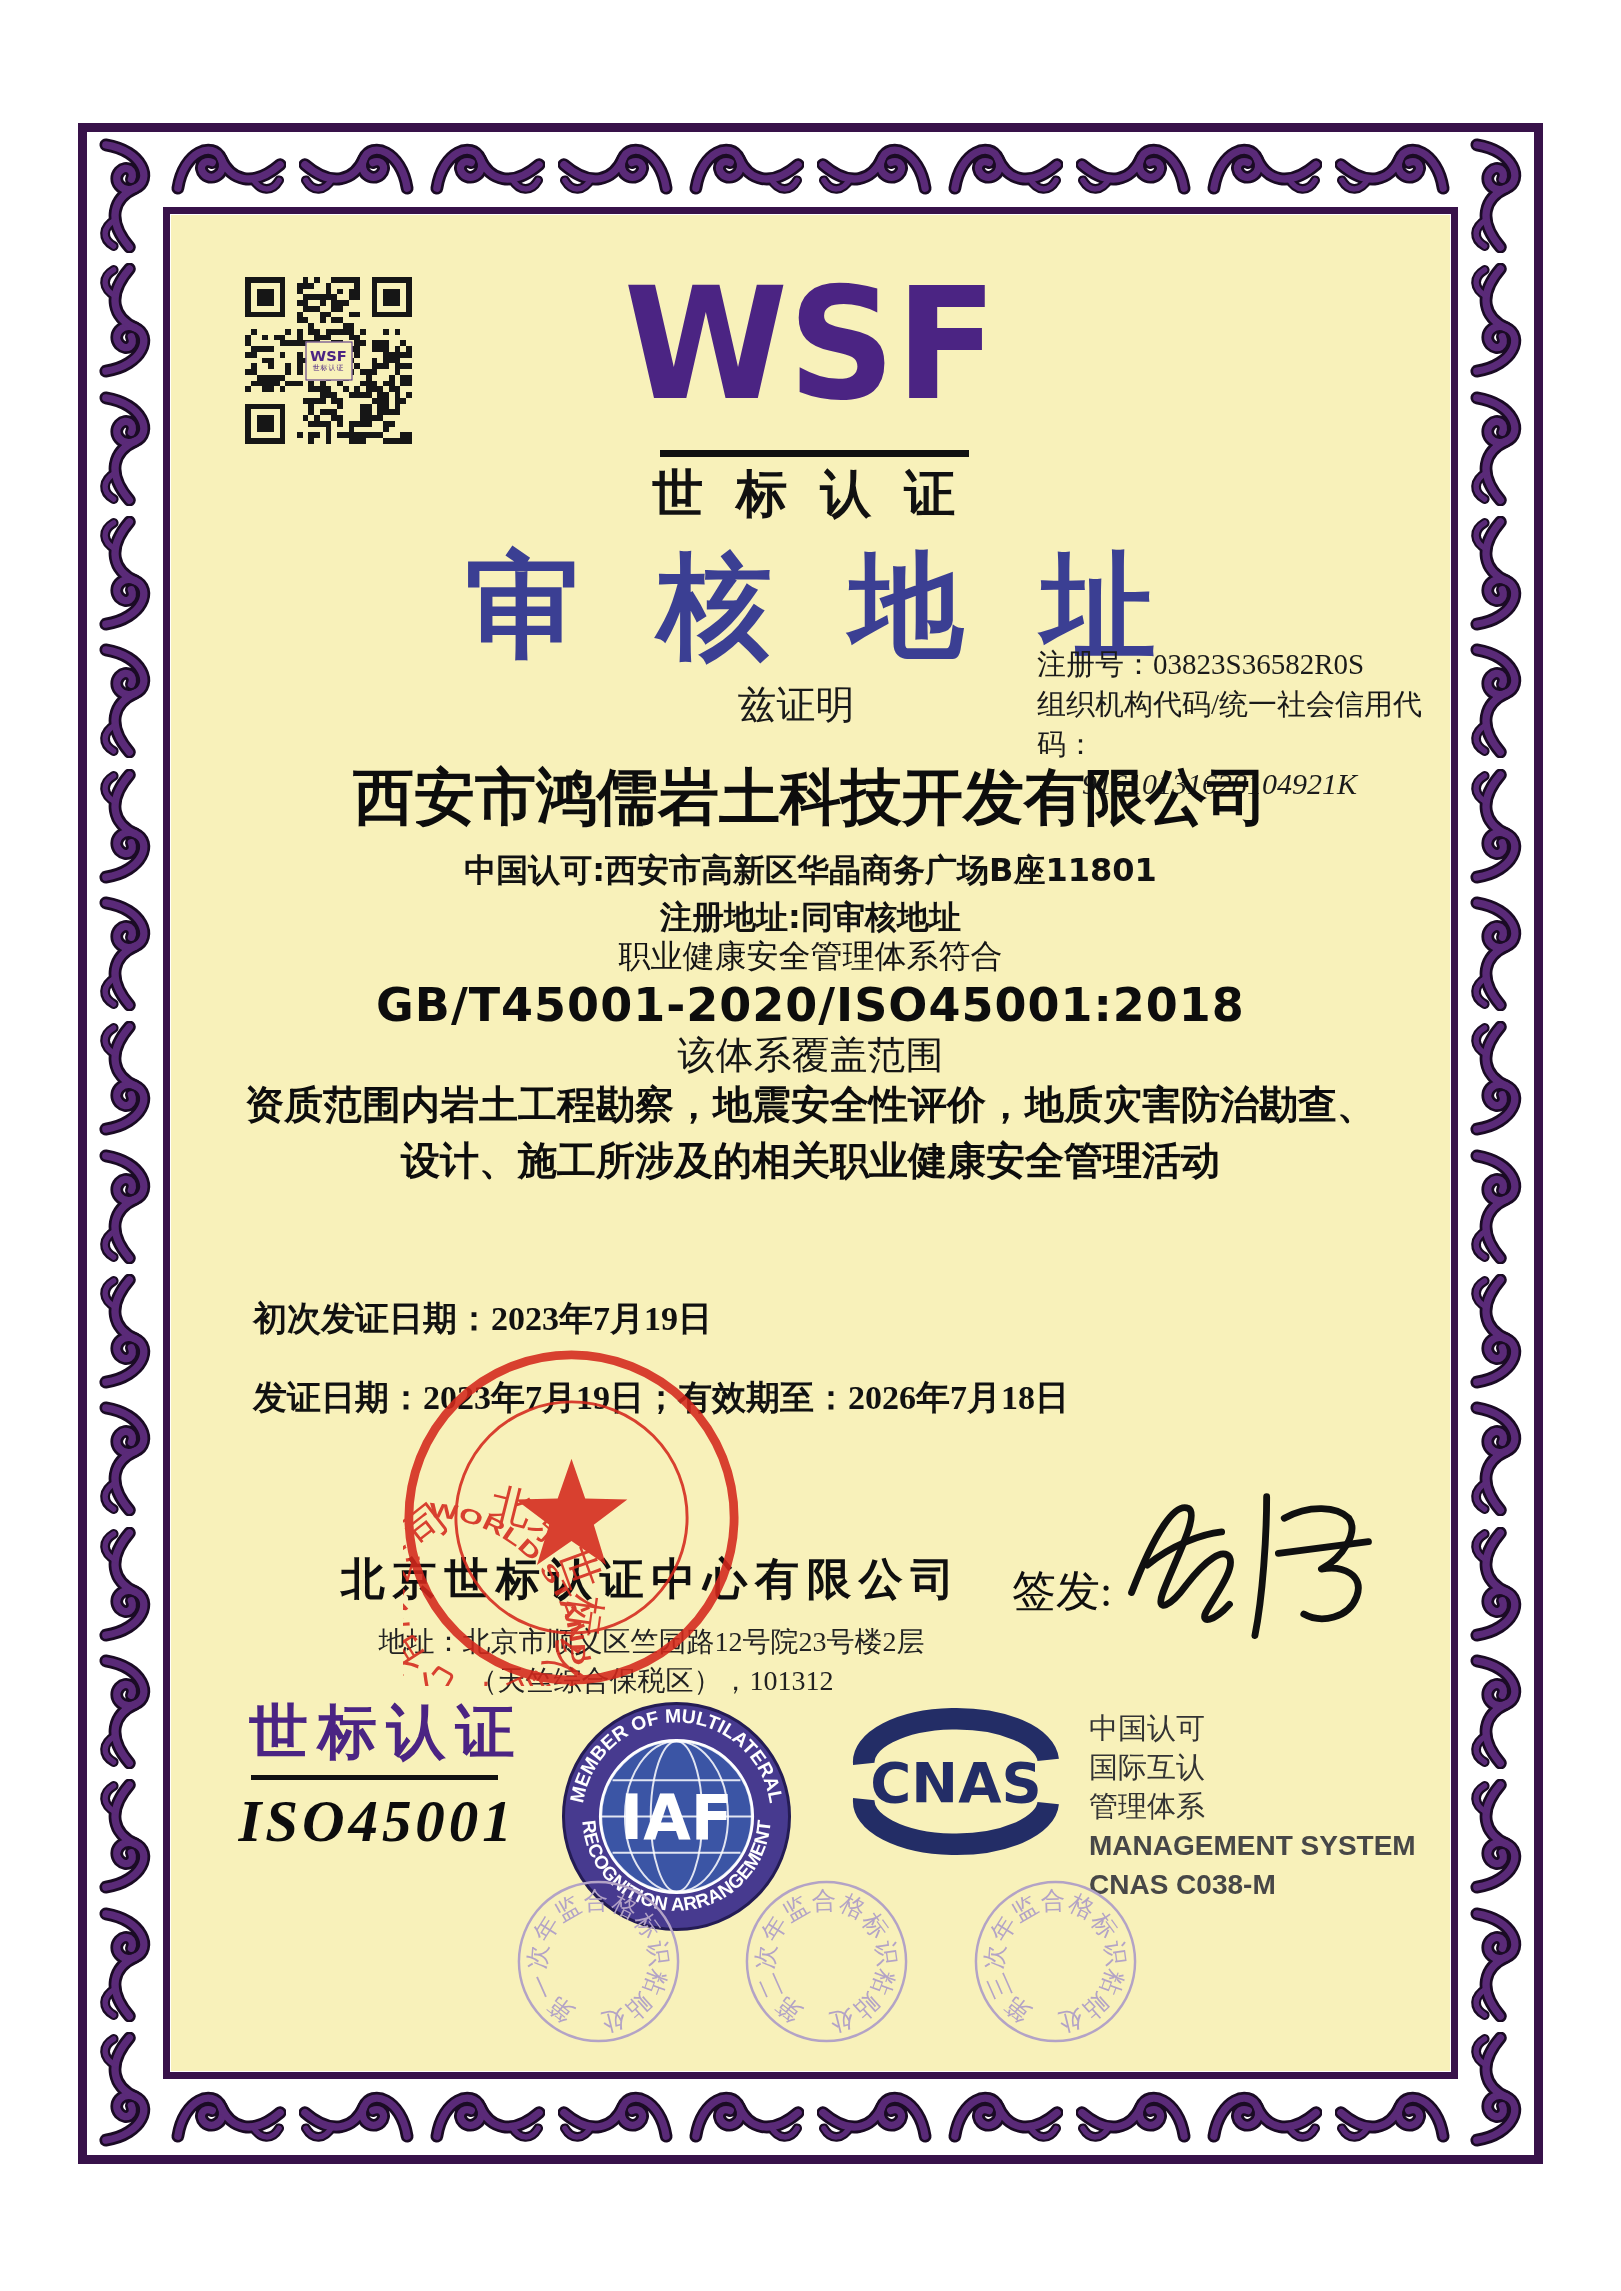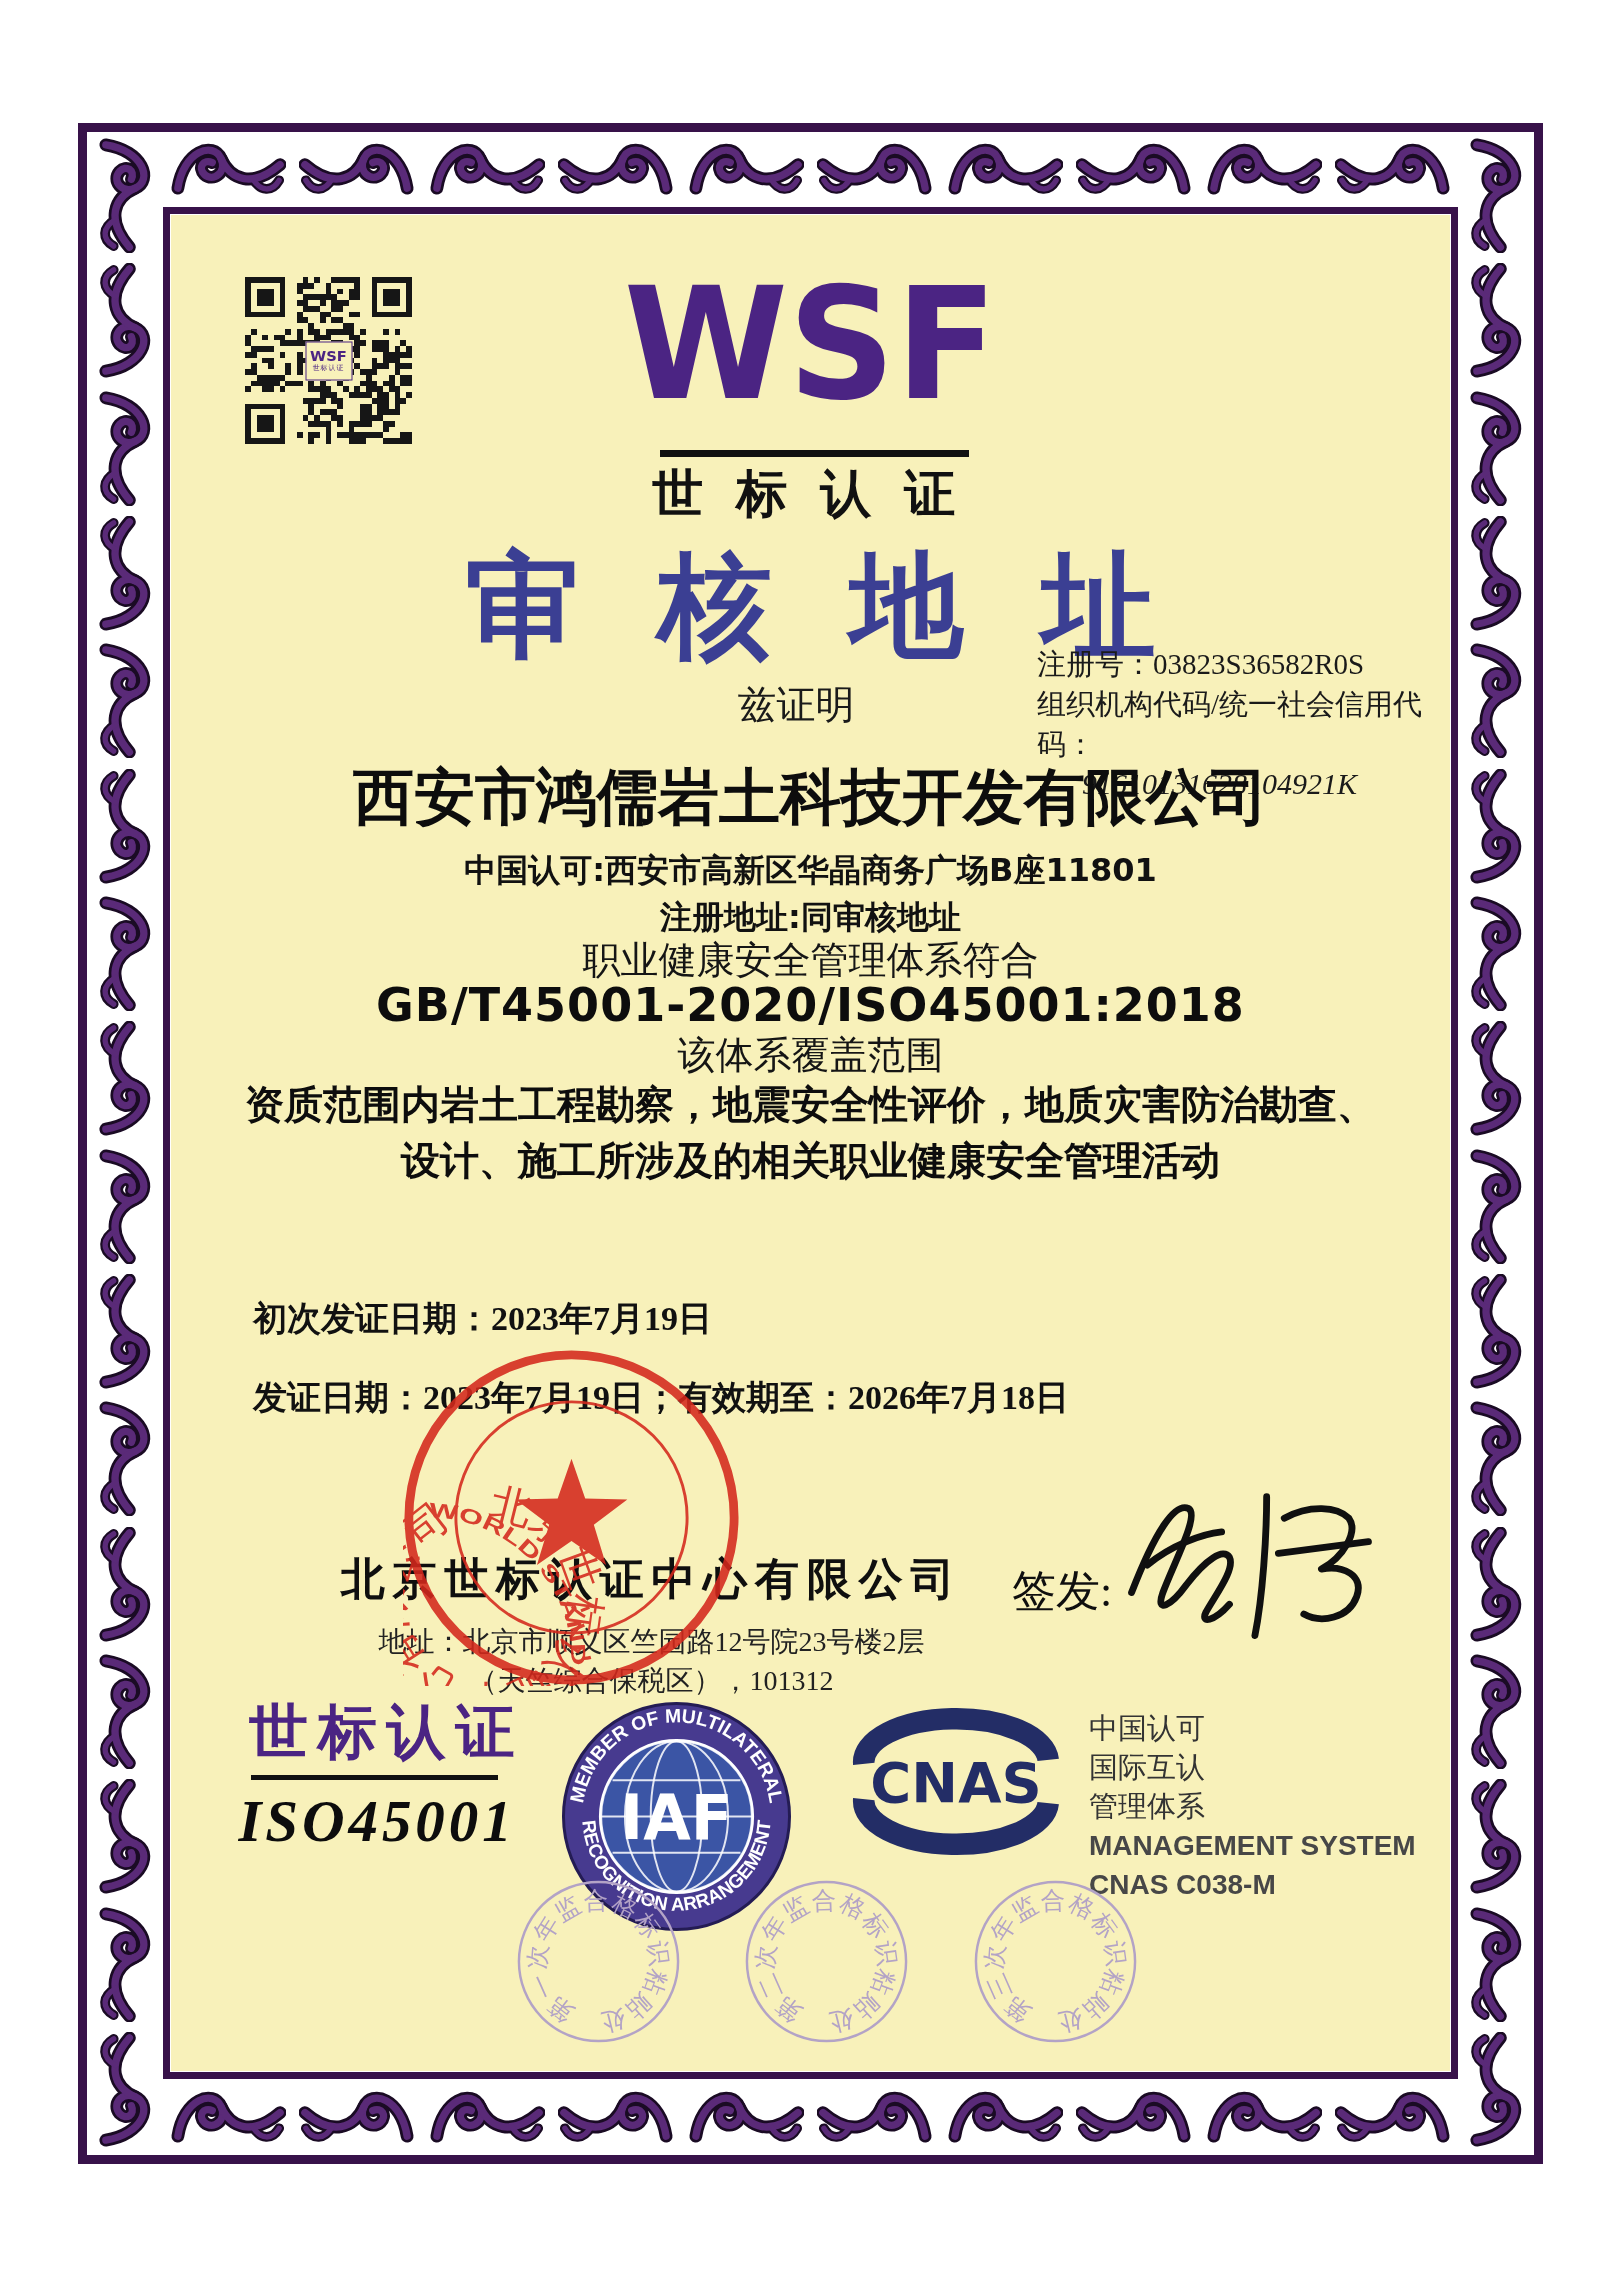--- a/index.html
+++ b/index.html
@@ -42,21 +42,21 @@
   .cert-title{left:0;right:0;top:320px;text-align:center;color:#3b3f93;
       font-family:"DejaVu Sans",sans-serif;font-weight:900;font-size:114px;line-height:142px;
       letter-spacing:78px;text-indent:78px;}
   .certify{left:527px;top:463px;width:196px;text-align:center;font-size:39px;color:#1a1a1a;}
   .regblock{left:866px;top:429px;width:412px;font-size:29px;line-height:40px;color:#1a1a1a;}
   .regblock .l3{padding-left:45px;font-size:30px;font-style:italic;}
   
   .company{top:542px;font-family:"DejaVu Sans",sans-serif;font-weight:900;font-size:61px;color:#0d0d0d;}
   .addr1{top:634px;font-family:"DejaVu Sans",sans-serif;font-weight:700;font-size:32px;color:#111;}
   .addr2{top:681px;font-family:"DejaVu Sans",sans-serif;font-weight:700;font-size:32px;color:#111;}
-  .sysline{top:720px;font-size:38px;color:#151515;}
+  .sysline{top:720px;font-size:32px;color:#151515;}
   .standard{top:763px;font-family:"DejaVu Sans",sans-serif;font-weight:800;font-size:46px;color:#0d0d0d;letter-spacing:1px;}
   .coverage{top:815px;font-size:38px;color:#151515;}
   .scope1{top:863px;font-family:"DejaVu Sans",sans-serif;font-weight:800;font-size:39px;color:#0d0d0d;}
   .scope2{top:919px;font-family:Liberation Sans, sans-serif;font-weight:800;font-size:39px;color:#0d0d0d;}
   
   .date1{left:82px;top:1081px;font-size:34px;font-weight:600;color:#111;}
   .date2{left:82px;top:1132px;font-size:34px;font-weight:600;color:#111;margin-top:28px;}
   .notice{left:29px;top:1174px;width:1220px;font-size:28px;line-height:38px;color:#191919;
           text-align:justify;text-indent:2em;}
   

